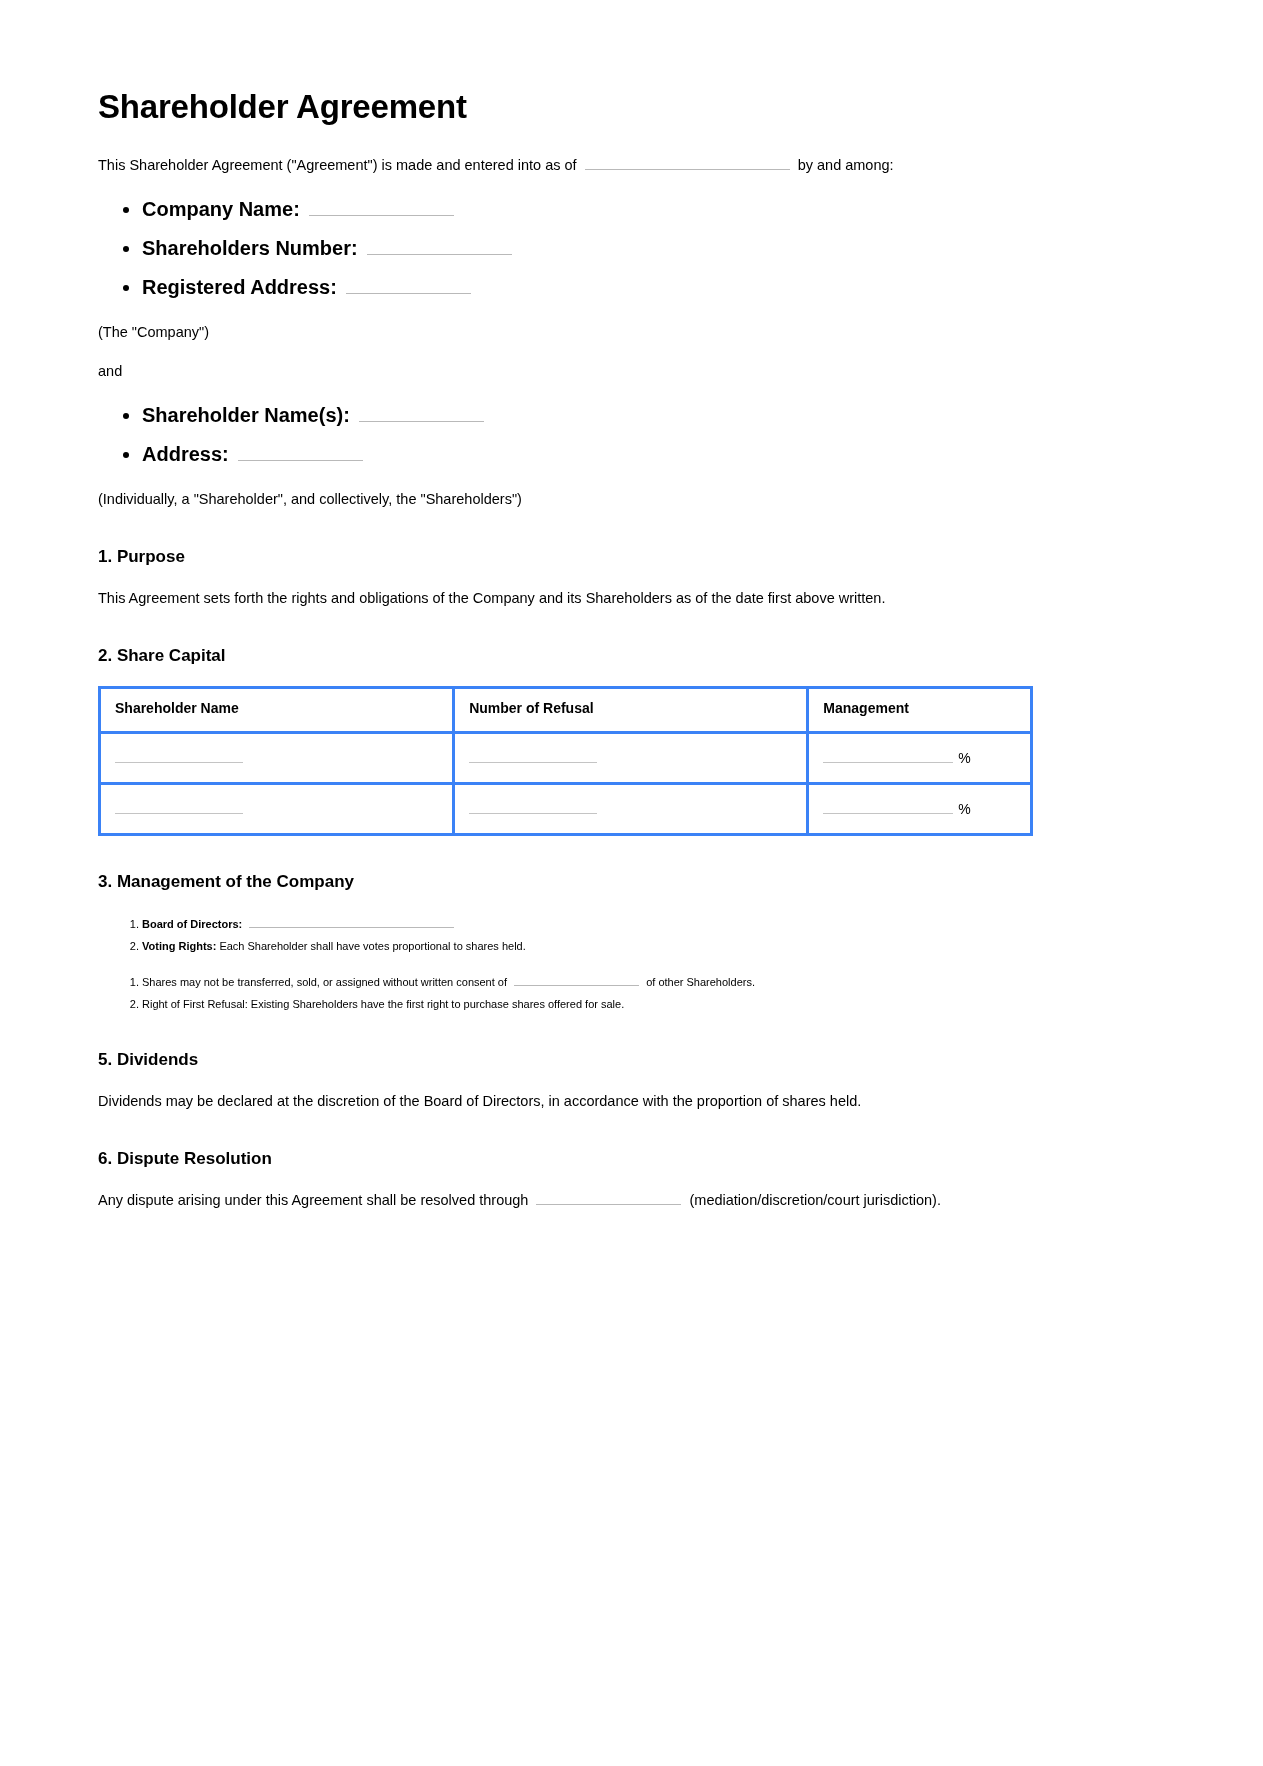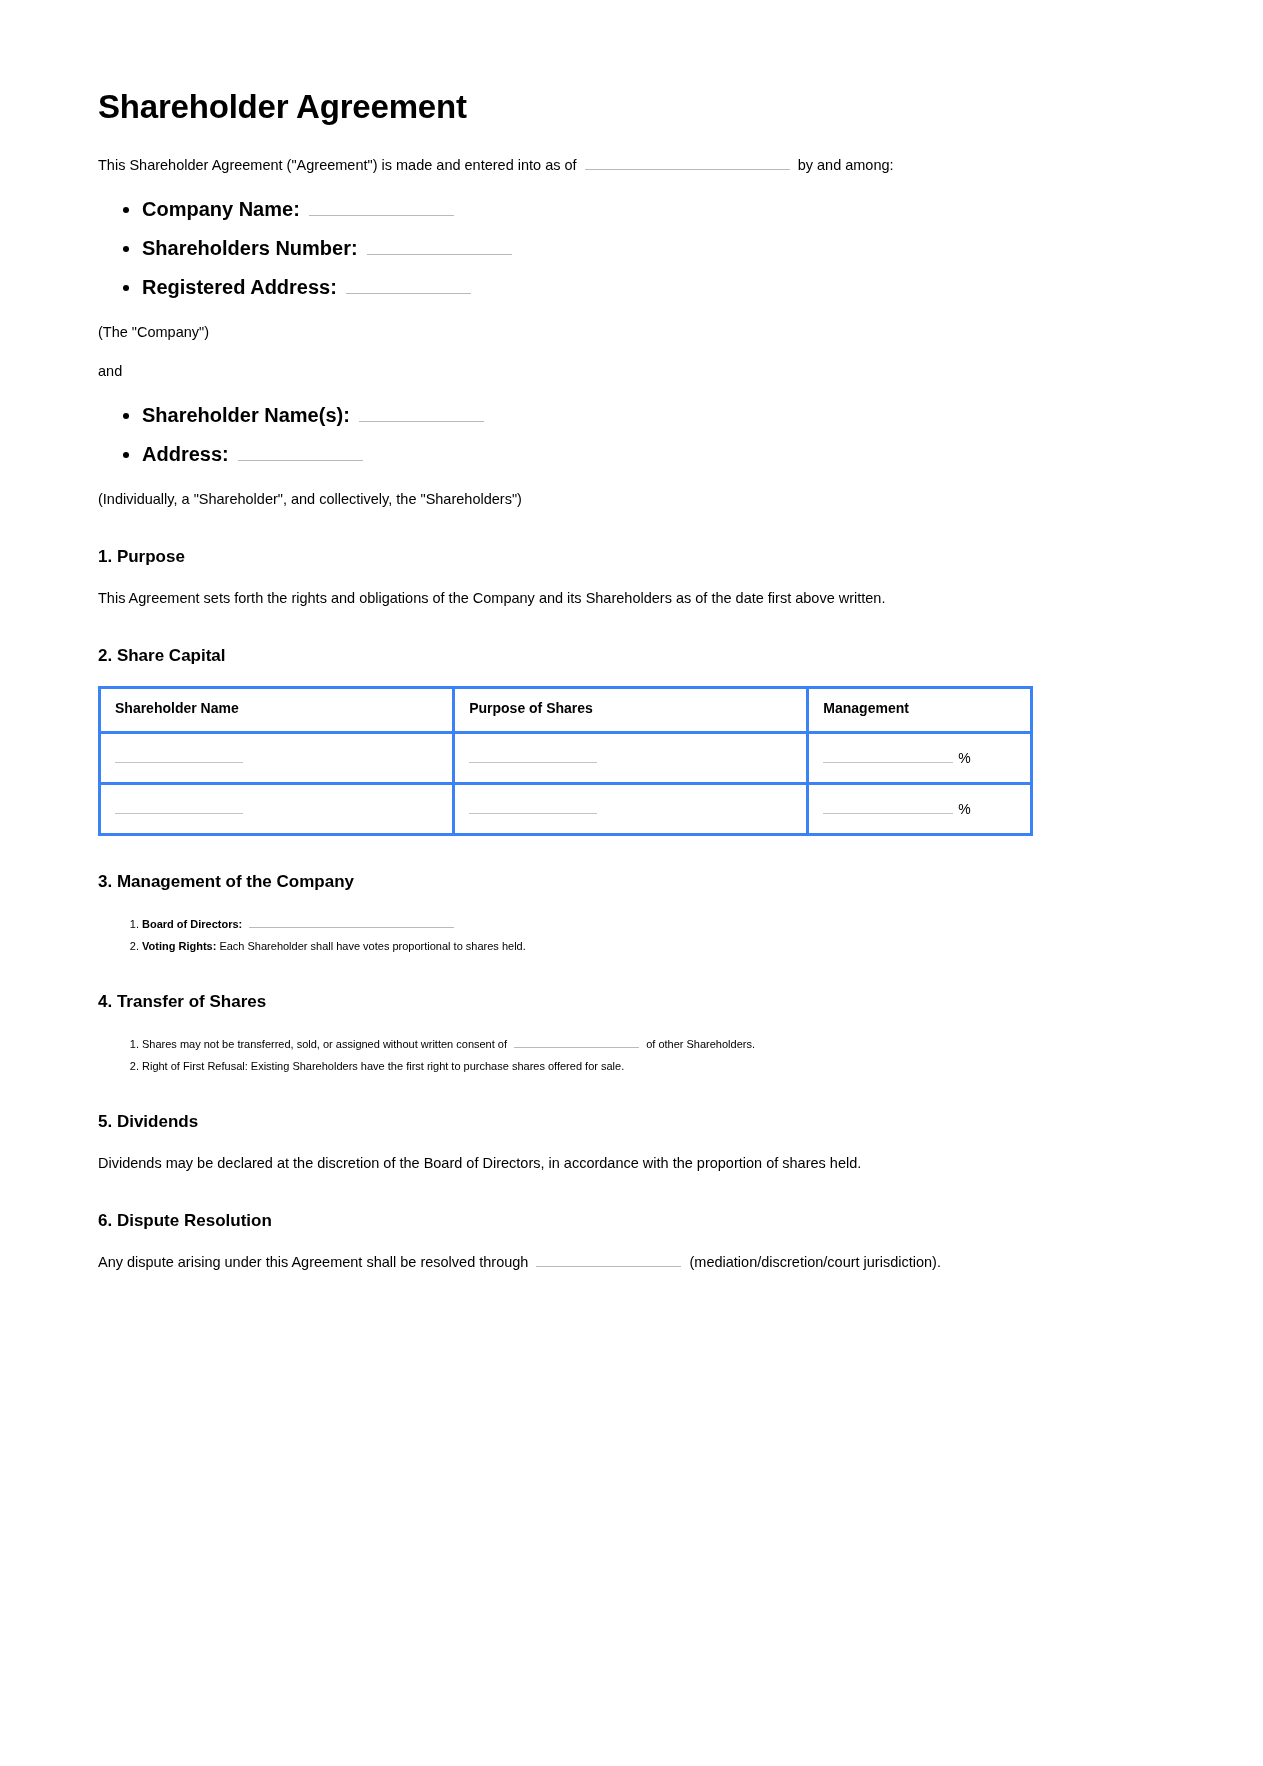--- a/index.html
+++ b/index.html
@@ -176,21 +176,21 @@
 
       <table class="cap-table">
         <colgroup>
           <col class="col-a">
             <col class="col-b">
             <col class="col-c">
         </colgroup>
         <thead>
           <tr>
             <th>Shareholder Name</th>
-            <th>Purpose of Shares</th>
+            <th>Number of Refusal</th>
             <th>Management</th>
           </tr>
         </thead>
         <tbody>
           <tr>
             <td>
               <span class="cell-blank"></span>
             </td>
             <td>
               <span class="cell-blank"></span>
@@ -218,21 +218,20 @@
         <li>
           <span class="lbl">Board of Directors:</span>
           <span class="blank blank-xl"></span>
         </li>
         <li>
           <span class="lbl">Voting Rights:</span>
           <span>Each Shareholder shall have votes proportional to shares held.</span>
         </li>
       </ol>
 
-      <h2 class="section-title">4. Transfer of Shares</h2>
       <ol class="numbered">
         <li>
           <span>Shares may not be transferred, sold, or assigned without written consent of</span>
           <span class="blank blank-md"></span>
           <span>of other Shareholders.</span>
         </li>
         <li>
           <span>Right of First Refusal: Existing Shareholders have the first right to purchase shares offered for sale.</span>
         </li>
       </ol>

